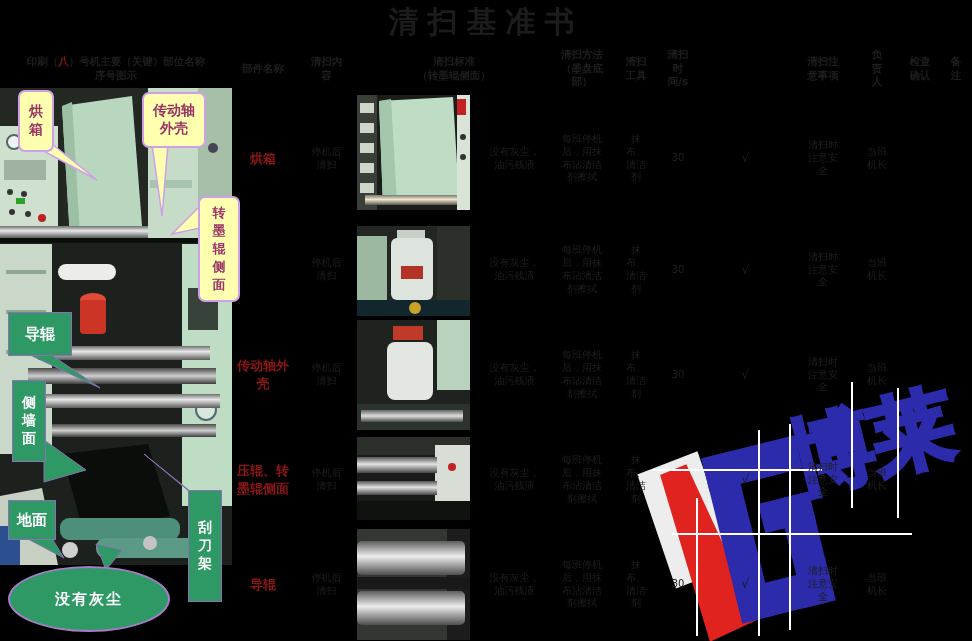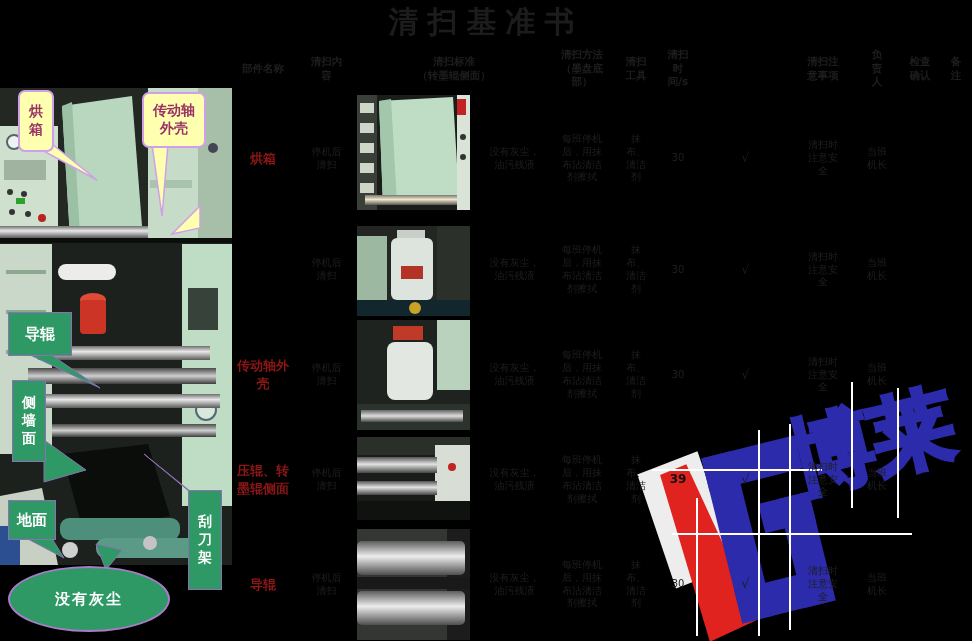--- a/index.html
+++ b/index.html
@@ -60,20 +60,26 @@
         <line x1="40" y1="102" x2="210" y2="102"></line>
         <line x1="60" y1="166" x2="300" y2="166"></line>
       </g>
     </svg>
   </div>
 
   <div class="title">清扫基准书</div>
 
   <div class="tbl">
 
+    <div class="cell hd" style="grid-area:1/1">
+      <div>
+        <span>印刷（</span><span class="redchar">八</span><span>）号机主要（关键）部位名称</span><br>
+        <span>序号图示</span>
+      </div>
+    </div>
     <div class="cell hd" style="grid-area:1/3">
         <span class="wb" style="width:34px">清扫内容</span>
       </div>
     <div class="cell hd" style="grid-area:1/2">
         <span class="wb" style="width:46px">部件名称</span>
       </div>
     <div class="cell hd" style="grid-area:1/4/2/6">
       <div><span>清扫标准</span><br><span>（转墨辊侧面）</span></div>
     </div>
     <div class="cell hd" style="grid-area:1/6">
@@ -228,23 +234,20 @@
       </div>
     <div class="cell" style="grid-area:5/4"></div>
     <div class="cell" style="grid-area:5/5">
         <span class="wb" style="width:54px">没有灰尘，油污残渍</span>
       </div>
     <div class="cell" style="grid-area:5/6">
         <span class="wb" style="width:46px">每班停机后，用抹布沾清洁剂擦拭</span>
       </div>
     <div class="cell" style="grid-area:5/7">
         <span class="wb" style="width:24px">抹布、清洁剂</span>
-      </div>
-    <div class="cell time4" style="grid-area:5/8">
-        <span>39</span>
       </div>
     <div class="cell" style="grid-area:5/9">
         <span></span>
       </div>
     <div class="cell check" style="grid-area:5/10">
         <span>√</span>
       </div>
     <div class="cell" style="grid-area:5/11">
         <span></span>
       </div>
@@ -375,30 +378,33 @@
       <polygon points="96,456 122,462 106,482"></polygon>
     </g>
   </svg>
 
   <div class="co yellow" style="left:18px;top:90px;width:36px;height:62px">
     <span class="wb" style="width:16px">烘箱</span>
   </div>
   <div class="co yellow" style="left:142px;top:92px;width:64px;height:56px">
     <span class="wb" style="width:46px">传动轴外壳</span>
   </div>
+  <div class="co yellow" style="left:198px;top:196px;width:42px;height:106px;font-size:13px">
+    <span class="wb" style="width:14px">转墨辊侧面</span>
+  </div>
   <div class="co green" style="left:8px;top:312px;width:64px;height:44px;font-size:15px">
     <span>导辊</span>
   </div>
   <div class="co green" style="left:12px;top:380px;width:34px;height:82px">
     <span class="wb" style="width:15px">侧墙面</span>
   </div>
   <div class="co green" style="left:8px;top:500px;width:48px;height:40px;font-size:15px">
     <span>地面</span>
   </div>
-  <div class="co green" style="left:188px;top:490px;width:34px;height:100px">
+  <div class="co green" style="left:188px;top:490px;width:34px;height:112px">
     <span class="wb" style="width:15px">刮刀架</span>
   </div>
   <div class="co green ellipse" style="left:8px;top:566px;width:162px;height:66px">
     <span>没有灰尘</span>
   </div>
 
   <svg class="ph" style="left:357px;top:95px" width="113" height="115" viewBox="0 0 113 115">
     <defs>
         <linearGradient id="p1m" x1="0" y1="0" x2="0" y2="1">
       <stop offset="0" stop-color="#777"></stop>

